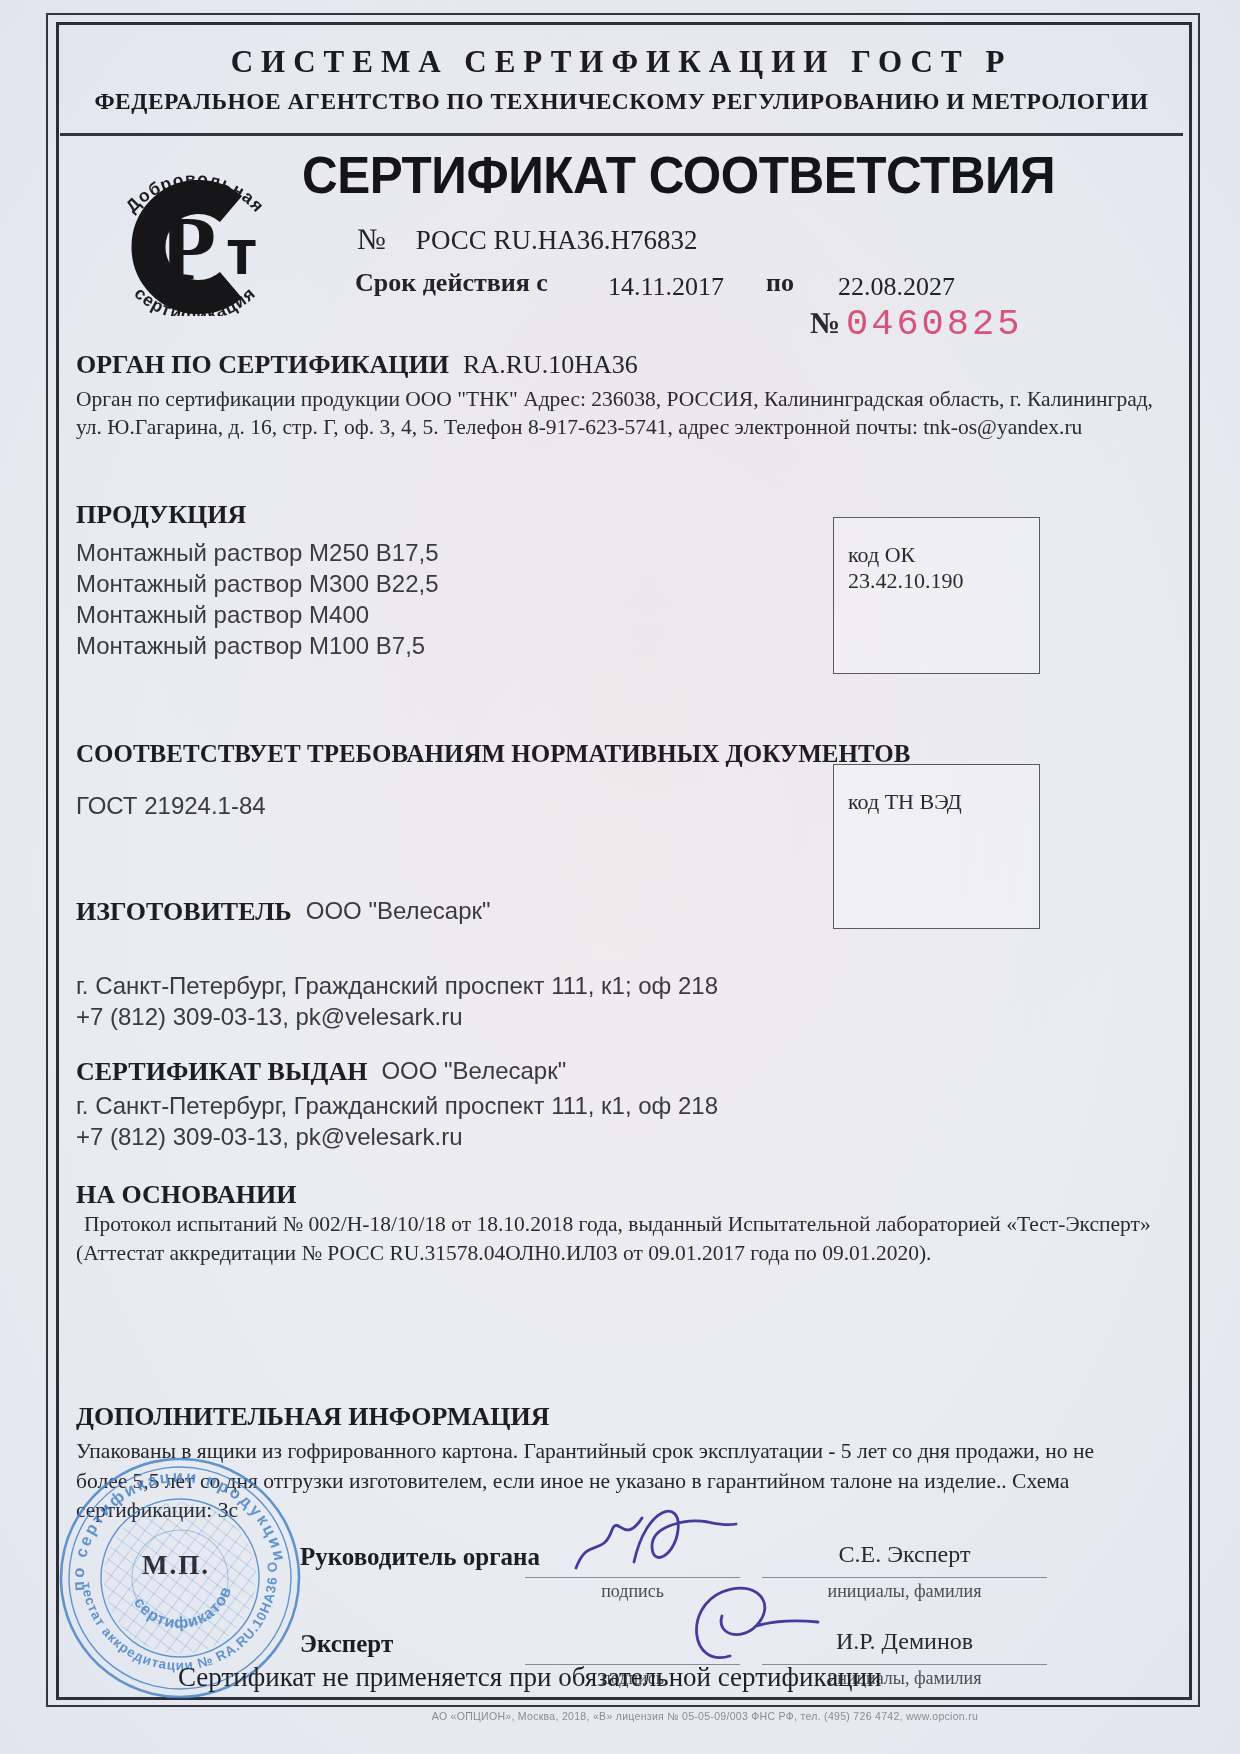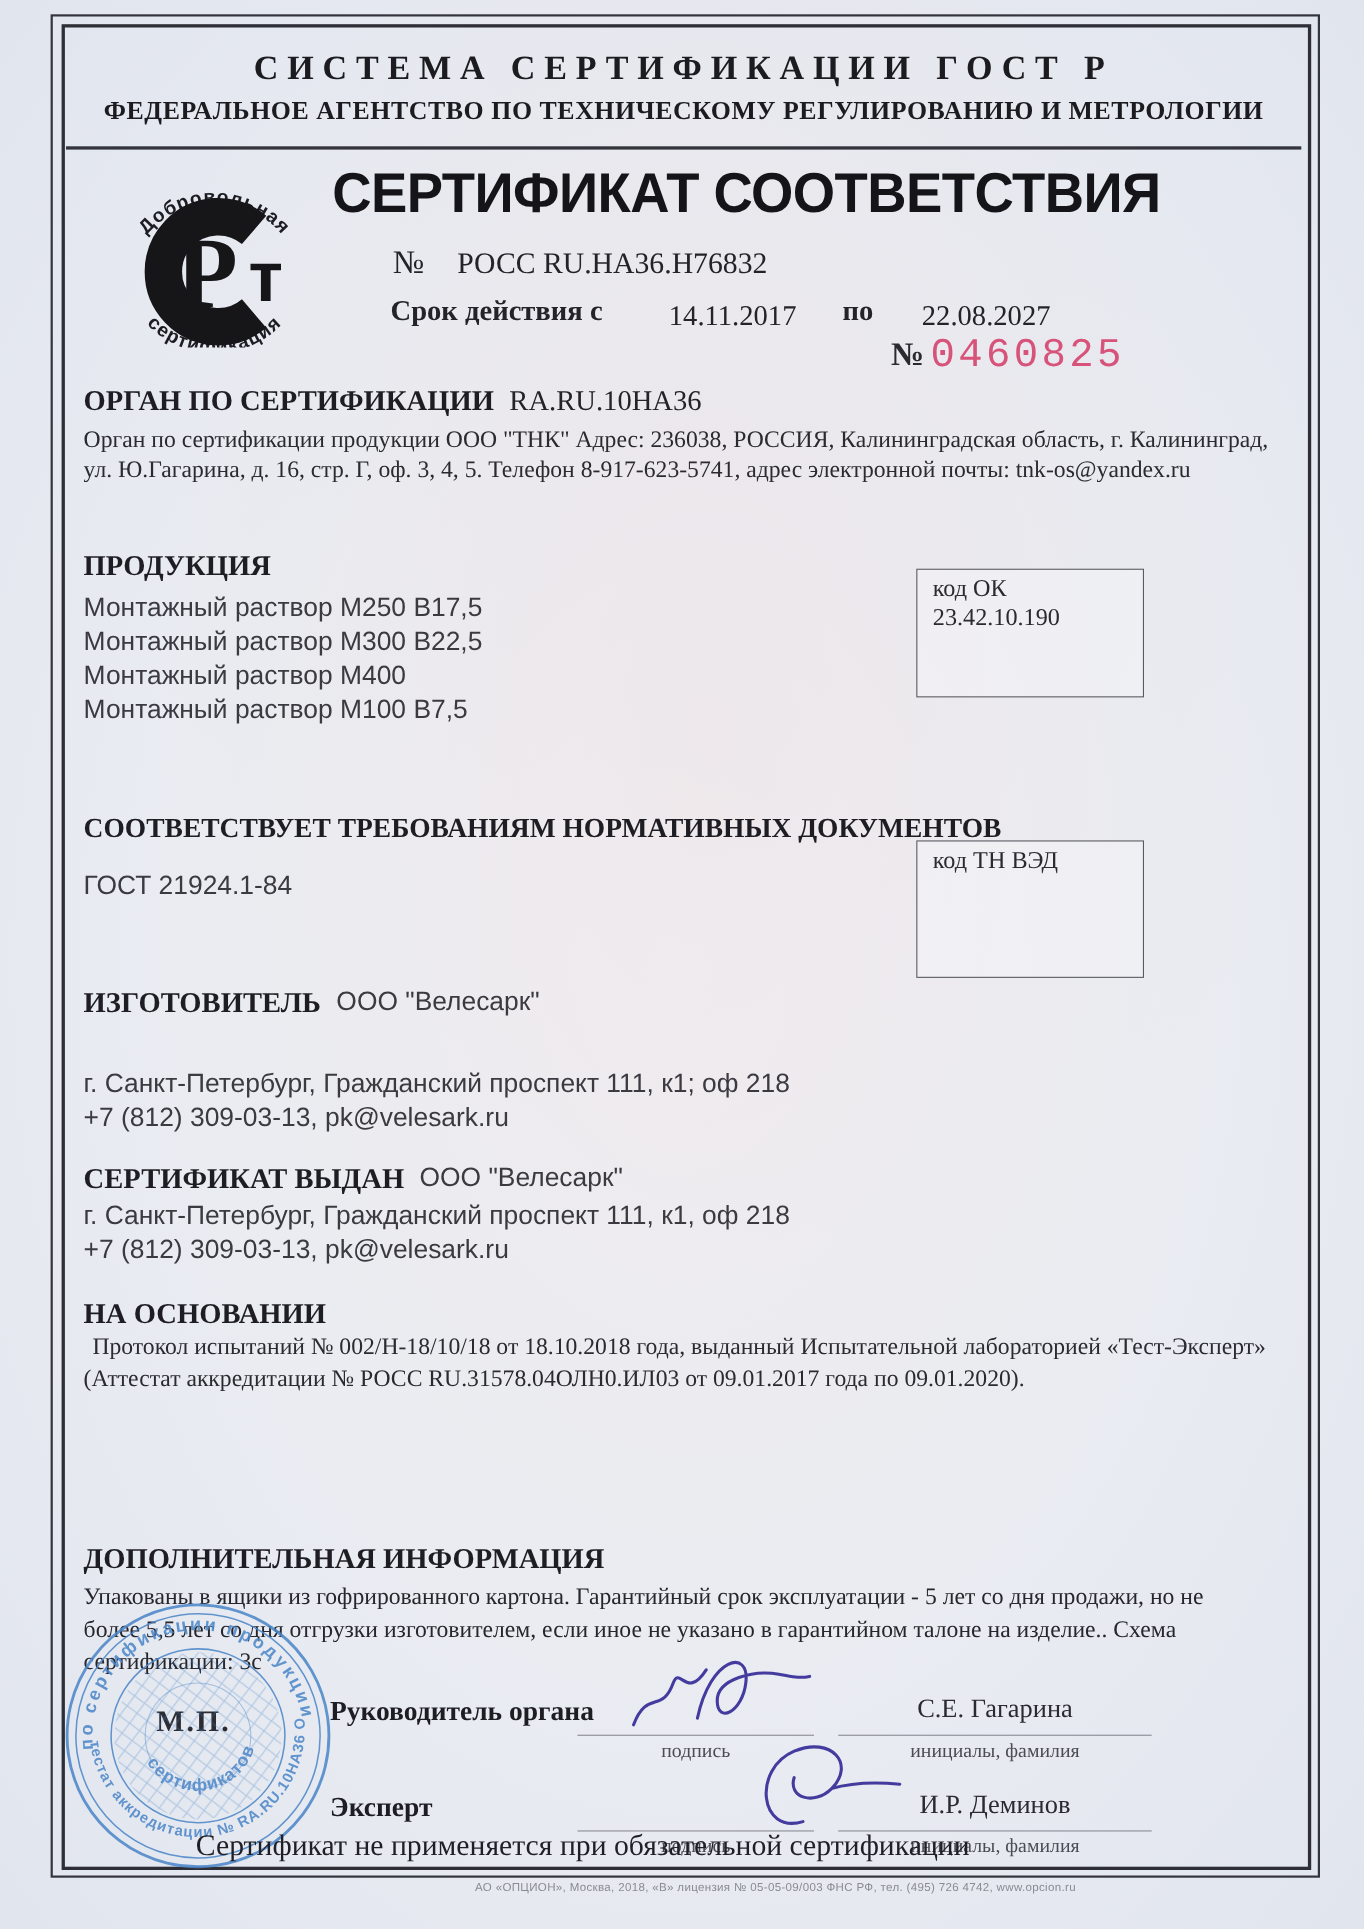--- a/index.html
+++ b/index.html
@@ -28,21 +28,21 @@
   .numrow .no{font-size:30px;margin-right:30px;}
   .validity-label{left:355px;top:268px;font-size:26px;font-weight:bold;}
   .date-from{left:608px;top:272px;font-size:26px;}
   .po{left:766px;top:268px;font-size:26px;font-weight:bold;}
   .date-to{left:838px;top:272px;font-size:26px;}
   .blank-no{left:810px;top:306px;font-size:30px;font-weight:bold;color:#2a2a30;}
   .blank-num{left:846px;top:303px;font-family:"Liberation Mono",monospace;font-size:37px;letter-spacing:3px;color:#d7537a;}
   .sec-label{font-weight:bold;font-size:26px;color:#1d1d23;white-space:nowrap;}
   .body-line{font-size:21.5px;color:#2a2a30;white-space:nowrap;}
   .sans-line{font-family:"Liberation Sans",sans-serif;font-size:24px;color:#3a3a40;white-space:nowrap;}
-  .code-box{border:1.5px solid #5a5a62;background:rgba(248,249,251,0.35);padding:4px 14px;}
+  .code-box{border:1.5px solid #5a5a62;background:rgba(248,249,251,0.35);padding:24px 14px;}
   .code-box .cap{font-size:22px;color:#2a2a30;}
   .inline-row{display:flex;align-items:flex-start;gap:14px;}
   .addinfo{left:76px;top:1437px;width:1066px;font-size:21.5px;line-height:29.5px;color:#26262c;}
   .sig-label{font-weight:bold;font-size:25px;color:#1d1d23;white-space:nowrap;}
   .sig-line{border-top:1.7px solid #8b8b96;height:0;}
   .sig-cap{font-size:18px;color:#4c4c54;text-align:center;}
   .sig-name{font-size:24px;color:#2a2a30;text-align:center;white-space:nowrap;}
   .footnote{left:178px;top:1662px;font-size:27px;color:#1f1f25;white-space:nowrap;}
   .print-footer{left:170px;top:1710px;width:1070px;text-align:center;font-family:"Liberation Sans",sans-serif;font-size:10.5px;color:#8b8b92;letter-spacing:.3px;white-space:nowrap;}
   .mp-mark{left:142px;top:1550px;font-size:27px;font-weight:bold;letter-spacing:2px;color:#2c2c34;}
@@ -162,21 +162,21 @@
       <textPath href="#stampBot" startOffset="50%" text-anchor="middle">Аттестат аккредитации № RA.RU.10НА36  ООО</textPath>
     </text>
     <text font-family="Liberation Sans, sans-serif" font-size="16" font-weight="bold" fill="#4b86c8" letter-spacing="1">
       <textPath href="#stampInner" startOffset="50%" text-anchor="middle">сертификатов</textPath>
     </text>
   </svg>
 
   <div class="abs sig-label serif" style="left:300px;top:1543px;">Руководитель органа</div>
   <div class="abs sig-line" style="left:525px;top:1577px;width:215px;"></div>
   <div class="abs sig-cap serif" style="left:525px;top:1581px;width:215px;">подпись</div>
-  <div class="abs sig-name serif" style="left:762px;top:1541px;width:285px;">С.Е. Гагарина</div>
+  <div class="abs sig-name serif" style="left:762px;top:1541px;width:285px;">С.Е. Эксперт</div>
   <div class="abs sig-line" style="left:762px;top:1577px;width:285px;"></div>
   <div class="abs sig-cap serif" style="left:762px;top:1581px;width:285px;">инициалы, фамилия</div>
 
   <div class="abs sig-label serif" style="left:300px;top:1630px;">Эксперт</div>
   <div class="abs sig-line" style="left:525px;top:1664px;width:215px;"></div>
   <div class="abs sig-cap serif" style="left:525px;top:1668px;width:215px;">подпись</div>
   <div class="abs sig-name serif" style="left:762px;top:1628px;width:285px;">И.Р. Деминов</div>
   <div class="abs sig-line" style="left:762px;top:1664px;width:285px;"></div>
   <div class="abs sig-cap serif" style="left:762px;top:1668px;width:285px;">инициалы, фамилия</div>
 

